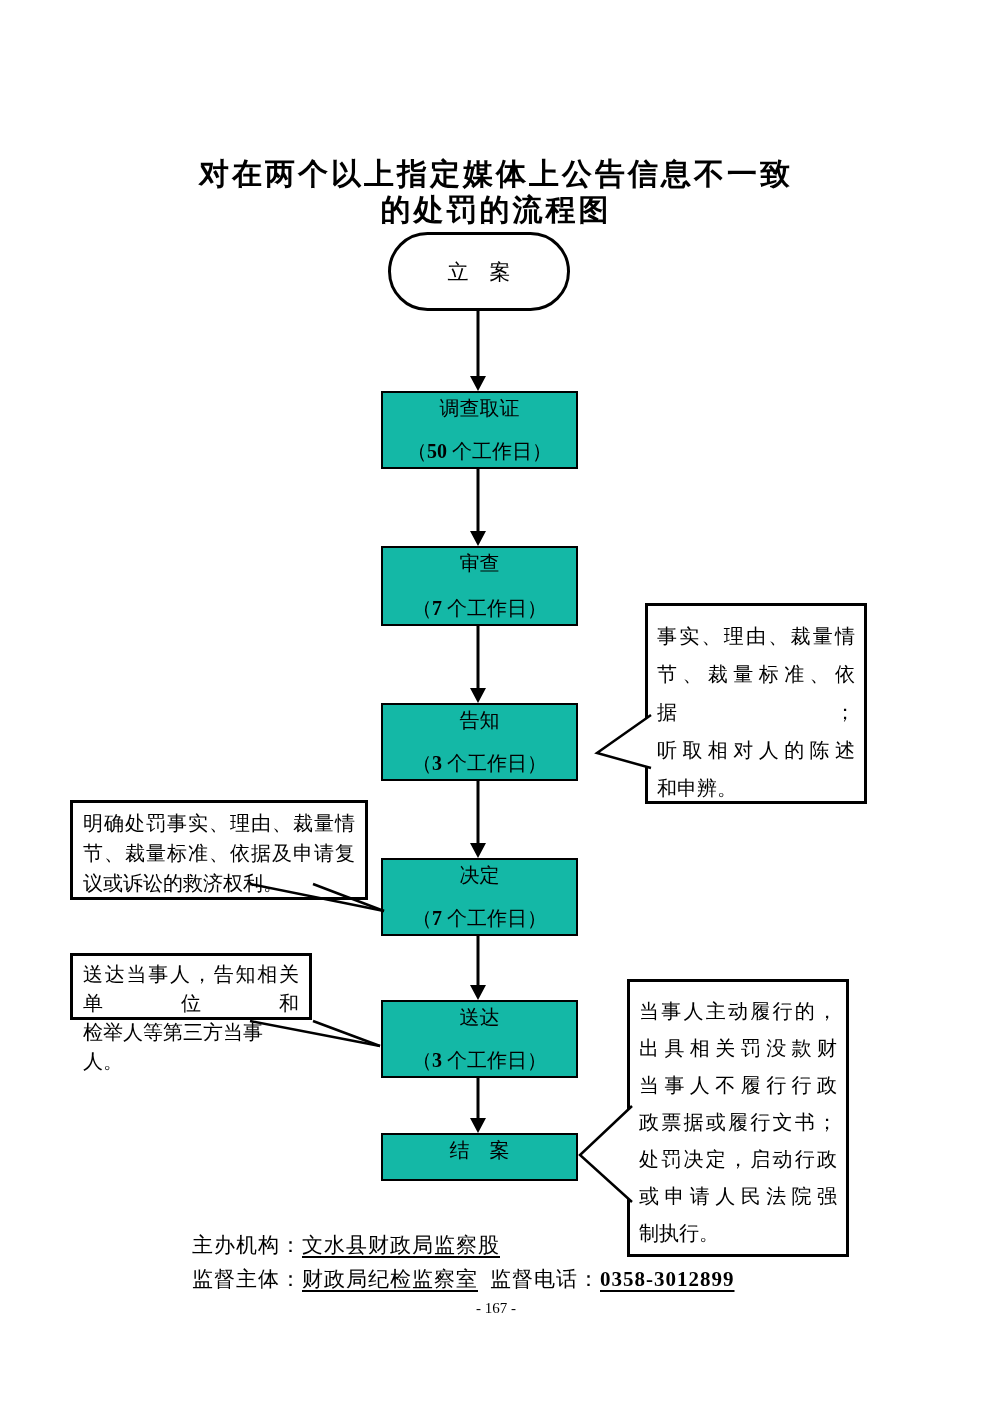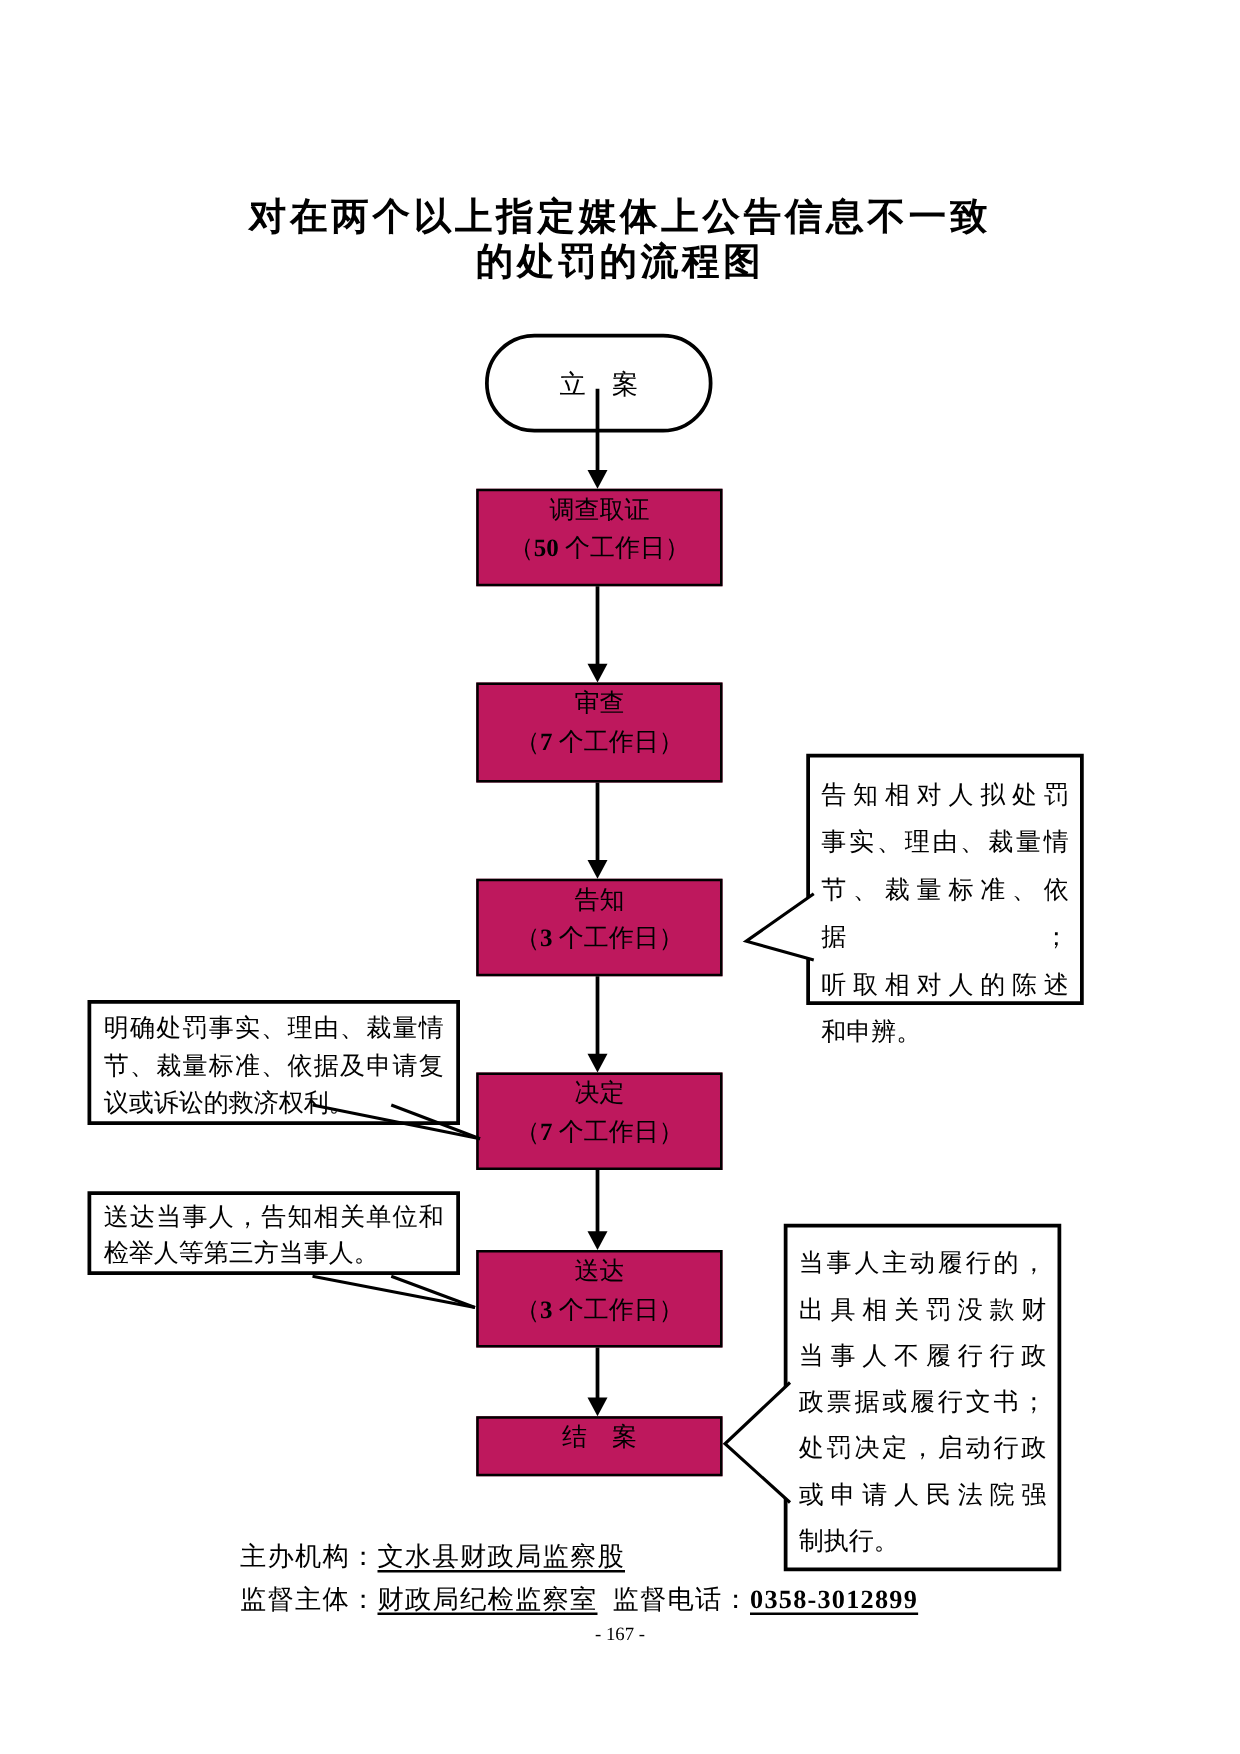--- a/index.html
+++ b/index.html
@@ -7,37 +7,37 @@
     position:relative;width:992px;height:1403px;background:#fff;
     font-family:"Liberation Serif", serif;color:#000;overflow:hidden;
   }
   .title{
     position:absolute;left:0;right:0;top:156px;text-align:center;
     font-weight:bold;font-size:30px;line-height:36px;letter-spacing:3px;
   }
   .stadium{
     position:absolute;left:388px;top:232px;width:182px;height:79px;
     border:3px solid #000;border-radius:40px;box-sizing:border-box;background:#fff;
-    display:flex;align-items:center;justify-content:center;font-size:21px;margin-top:35px;
+    display:flex;align-items:center;justify-content:center;font-size:21px;
   }
   .fbox{
     position:absolute;left:381px;width:197px;border:2px solid #000;box-sizing:border-box;
-    background:#be185d;display:flex;flex-direction:column;align-items:center;justify-content:flex-start;
+    background:#14b8a6;display:flex;flex-direction:column;align-items:center;justify-content:space-between;
     font-size:20px;line-height:31px;text-align:center;
   }
   .fbox .num{font-weight:bold;}
   .note{
     position:absolute;border:3px solid #000;box-sizing:border-box;background:#fff;
     font-size:20px;
   }
   .note-line{text-align:justify;text-align-last:justify;}
   .note-line:last-child{text-align:left;text-align-last:left;}
   .note-r1{left:645px;top:603px;width:222px;height:201px;padding:11px 9px 0 9px;line-height:38px;}
   .note-l1{left:70px;top:800px;width:298px;height:100px;padding:5px 10px 0 10px;line-height:30px;}
-  .note-l2{left:70px;top:953px;width:298px;height:67px;padding:4px 10px 0 10px;line-height:29px;}
+  .note-l2{left:70px;top:953px;width:242px;height:67px;padding:4px 10px 0 10px;line-height:29px;}
   .note-r2{left:627px;top:967px;width:222px;height:278px;padding:11px 9px 0 9px;line-height:37px;margin-top:12px;}
   .overlay{position:absolute;left:0;top:0;z-index:3;pointer-events:none;}
   .footer-line{position:absolute;left:192px;font-size:21px;letter-spacing:1px;white-space:nowrap;}
   .fl1{top:1231px;}
   .fl2{top:1265px;}
   .u{text-decoration:underline;text-underline-offset:4px;}
   .phone{font-weight:bold;}
   .sep{display:inline-block;width:12px;}
   .page-num{position:absolute;left:0;right:0;top:1300px;text-align:center;font-size:15px;}
 </style>
@@ -78,21 +78,20 @@
   <div class="fbox" style="top:1000px;height:78px;">
     <div>送达</div>
     <div><span>（</span><span class="num">3</span><span> 个工作日）</span></div>
   </div>
 
   <div class="fbox" style="top:1133px;height:48px;">
     <div>结　案</div>
   </div>
 
   <div class="note note-r1">
-    <div class="note-line">告知相对人拟处罚</div>
     <div class="note-line">事实、理由、裁量情</div>
     <div class="note-line">节、裁量标准、依据；</div>
     <div class="note-line">听取相对人的陈述</div>
     <div class="note-line">和申辨。</div>
   </div>
 
   <div class="note note-l1">
     <div class="note-line">明确处罚事实、理由、裁量情</div>
     <div class="note-line">节、裁量标准、依据及申请复</div>
     <div class="note-line">议或诉讼的救济权利。</div>

